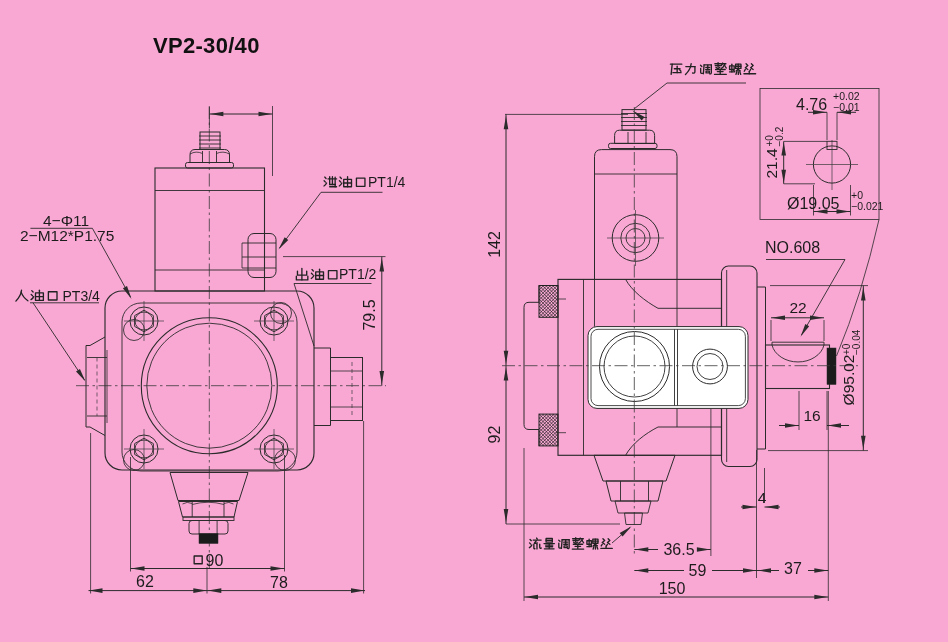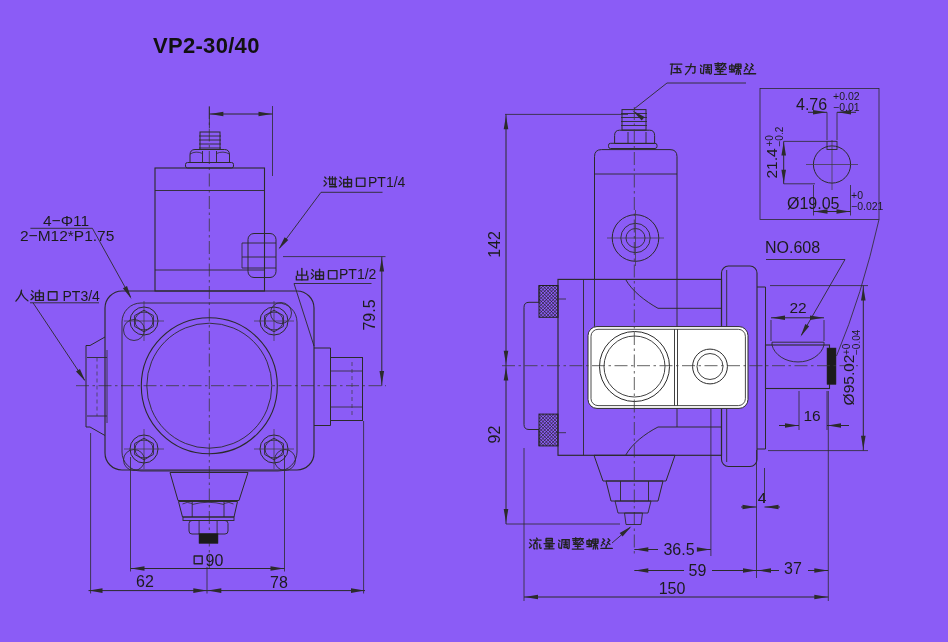--- a/index.html
+++ b/index.html
@@ -1,16 +1,16 @@
 <!DOCTYPE html>
 <html><head>
 <meta charset="utf-8">
 <style>
 html,body{margin:0;padding:0;background:#ffffff;}
-#page{position:relative;width:948px;height:642px;background:#8b5cf6;overflow:hidden;}
+#page{position:relative;width:948px;height:642px;background:#f9a8d4;overflow:hidden;}
 text{font-family:"Liberation Sans",sans-serif;}
 </style>
 </head>
 <body>
 
 <div id="page">
 <svg width="948" height="642" viewBox="0 0 948 642">
 
 <text x="153" y="53" font-family="Liberation Sans, sans-serif" font-size="22" font-weight="bold" text-anchor="start" fill="#111" letter-spacing="0.3">VP2-30/40</text>
 

